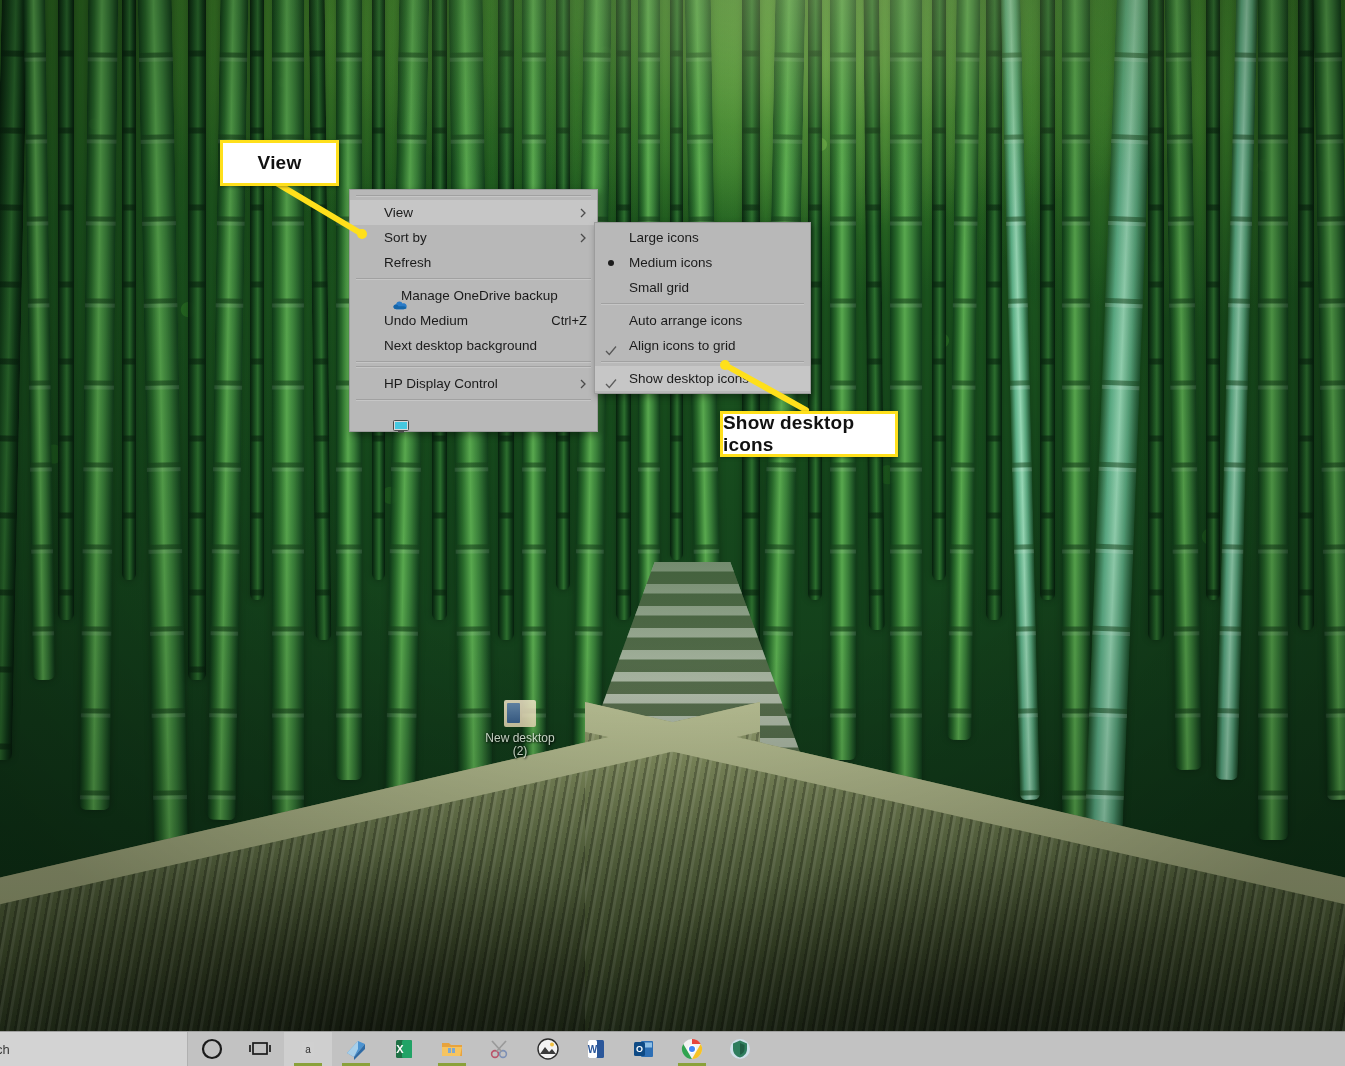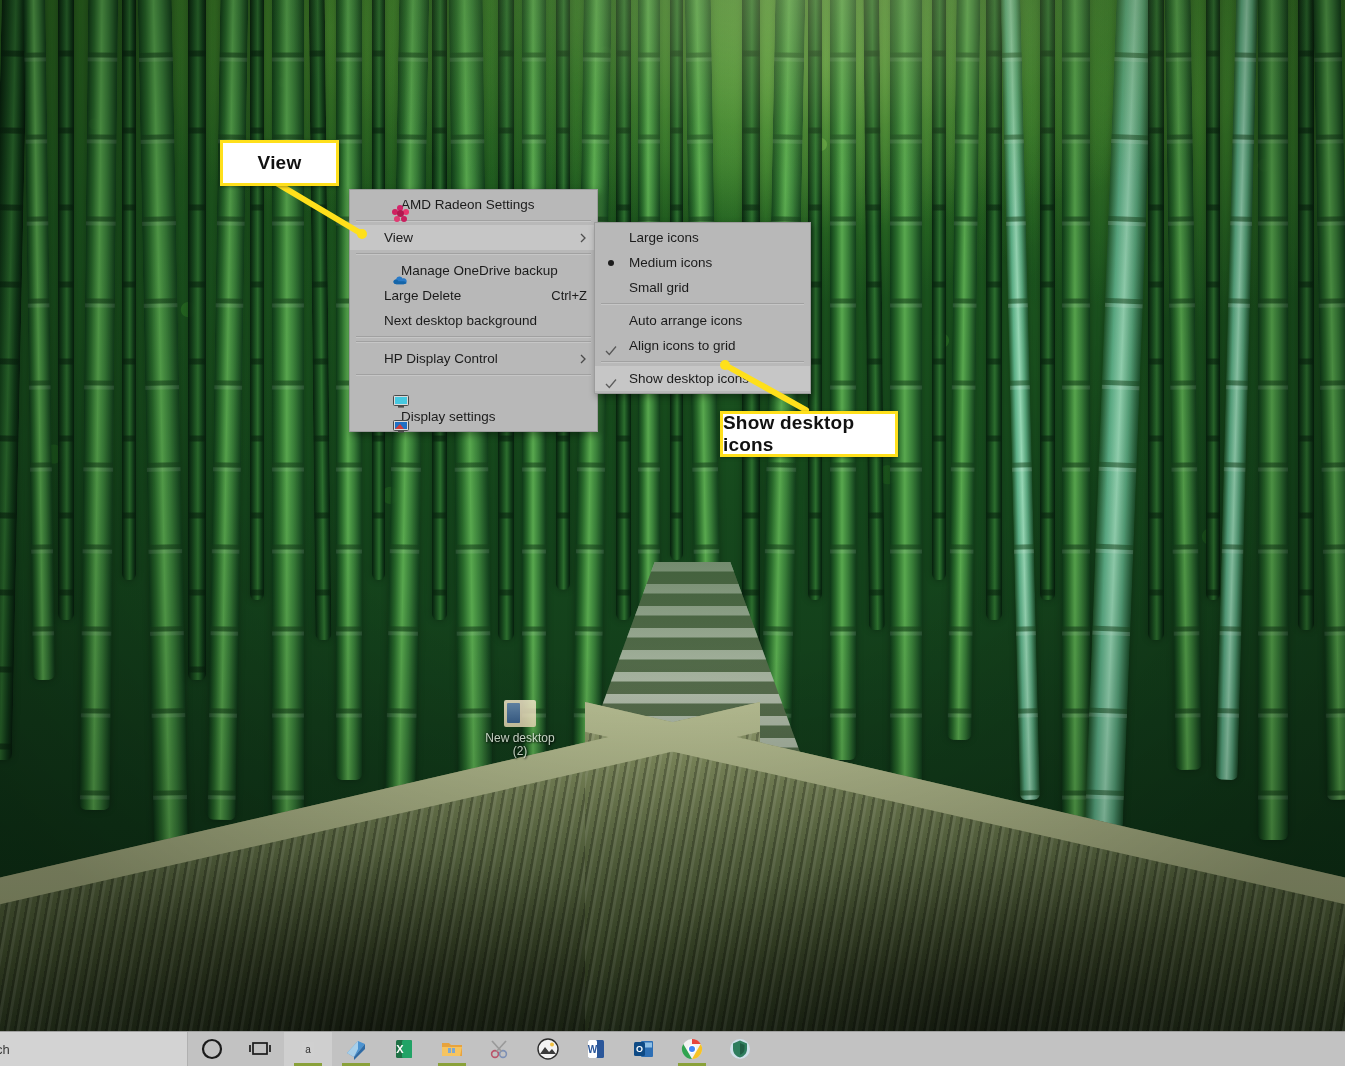--- a/index.html
+++ b/index.html
@@ -499,61 +499,61 @@
       <div class="front"></div>
     </div>
     <div class="label">
       <span>New desktop</span><br>
       <span>(2)</span>
     </div>
   </div>
 
   <div class="ctx-menu" id="context-menu-main">
 
-    <div class="ctx-item tall">
-      <span class="ctx-ico amd-ico">
-        <i></i>
-          <i></i>
-          <i></i>
-          <i></i>
-          <i></i>
-          <i></i>
-      </span>
-      <span class="lbl">AMD Radeon Settings</span>
-    </div>
 
     <div class="ctx-sep"></div>
 
     <div class="ctx-item tall highlight">
       <span class="lbl">View</span>
       <span class="ctx-arrow">
         <svg viewBox="0 0 10 10">
             <path d="M3 1 L7 5 L3 9" fill="none" stroke="#202020" stroke-width="1.3"></path>
           </svg>
       </span>
     </div>
 
-
+    <div class="ctx-item tall">
+      <span class="lbl">Sort by</span>
+      <span class="ctx-arrow">
+        <svg viewBox="0 0 10 10">
+            <path d="M3 1 L7 5 L3 9" fill="none" stroke="#202020" stroke-width="1.3"></path>
+          </svg>
+      </span>
+    </div>
+
+    <div class="ctx-item tall">
+      <span class="lbl">Refresh</span>
+    </div>
 
     <div class="ctx-sep"></div>
 
 
     <div class="ctx-item tall">
       <span class="ctx-ico cloud-ico">
         <svg viewBox="0 0 18 18" width="18" height="18">
           <path d="M4.6 13.2 C2.6 13.2 1.3 11.9 1.5 10.4 C1.7 9.1 2.9 8.3 4.1 8.4 C4.3 6.6 5.9 5.3 7.7 5.5 C9.0 5.6 10.0 6.4 10.5 7.5 C11.0 7.2 11.6 7.1 12.2 7.2 C13.8 7.5 14.9 8.9 14.7 10.5 C14.5 12.1 13.1 13.2 11.5 13.2 Z" fill="#2a7bc8"></path>
           <path d="M4.6 13.2 C2.6 13.2 1.3 11.9 1.5 10.4 C1.7 9.3 2.6 8.5 3.6 8.4 C5.0 8.3 6.0 9.1 6.4 10.2 L11.5 10.2 C13.0 10.2 14.3 11.0 14.6 12.1 C14.2 12.8 13.0 13.2 11.5 13.2 Z" fill="#1565a8"></path>
         </svg>
       </span>
       <span class="lbl">Manage OneDrive backup</span>
     </div>
 
 
     <div class="ctx-item tall">
-      <span class="lbl">Large Delete</span>
+      <span class="lbl">Undo Medium</span>
       <span class="accel">Ctrl+Z</span>
     </div>
 
     <div class="ctx-item tall">
       <span class="lbl">Next desktop background</span>
     </div>
 
     <div class="ctx-sep"></div>
 
 
@@ -574,31 +574,20 @@
       <span class="ctx-ico mon-ico">
         <svg viewBox="0 0 18 18" width="18" height="18">
           <rect x="1.5" y="3.5" width="15" height="10" rx="1" fill="#d9d9d9" stroke="#4a4a4a" stroke-width="1"></rect>
           <rect x="3" y="5" width="12" height="7" fill="#46c8e0"></rect>
           <rect x="6" y="14" width="6" height="1.6" fill="#4a4a4a"></rect>
         </svg>
       </span>
       <span class="lbl"></span>
     </div>
 
-    <div class="ctx-item tall">
-      <span class="ctx-ico mon-ico">
-        <svg viewBox="0 0 18 18" width="18" height="18">
-          <rect x="1.5" y="3.5" width="15" height="10" rx="1" fill="#d9d9d9" stroke="#4a4a4a" stroke-width="1"></rect>
-          <rect x="3" y="5" width="12" height="7" fill="#1f6fc4"></rect>
-          <path d="M3 12 L8 7 L12 12 Z" fill="#cf3c3c"></path>
-          <rect x="6" y="14" width="6" height="1.6" fill="#4a4a4a"></rect>
-        </svg>
-      </span>
-      <span class="lbl">Display settings</span>
-    </div>
   </div>
 
   <div class="ctx-menu" id="context-menu-sub">
 
     <div class="ctx-item tall">
       <span class="lbl">Large icons</span>
     </div>
 
     <div class="ctx-item tall">
       <span class="ctx-bullet"></span>

